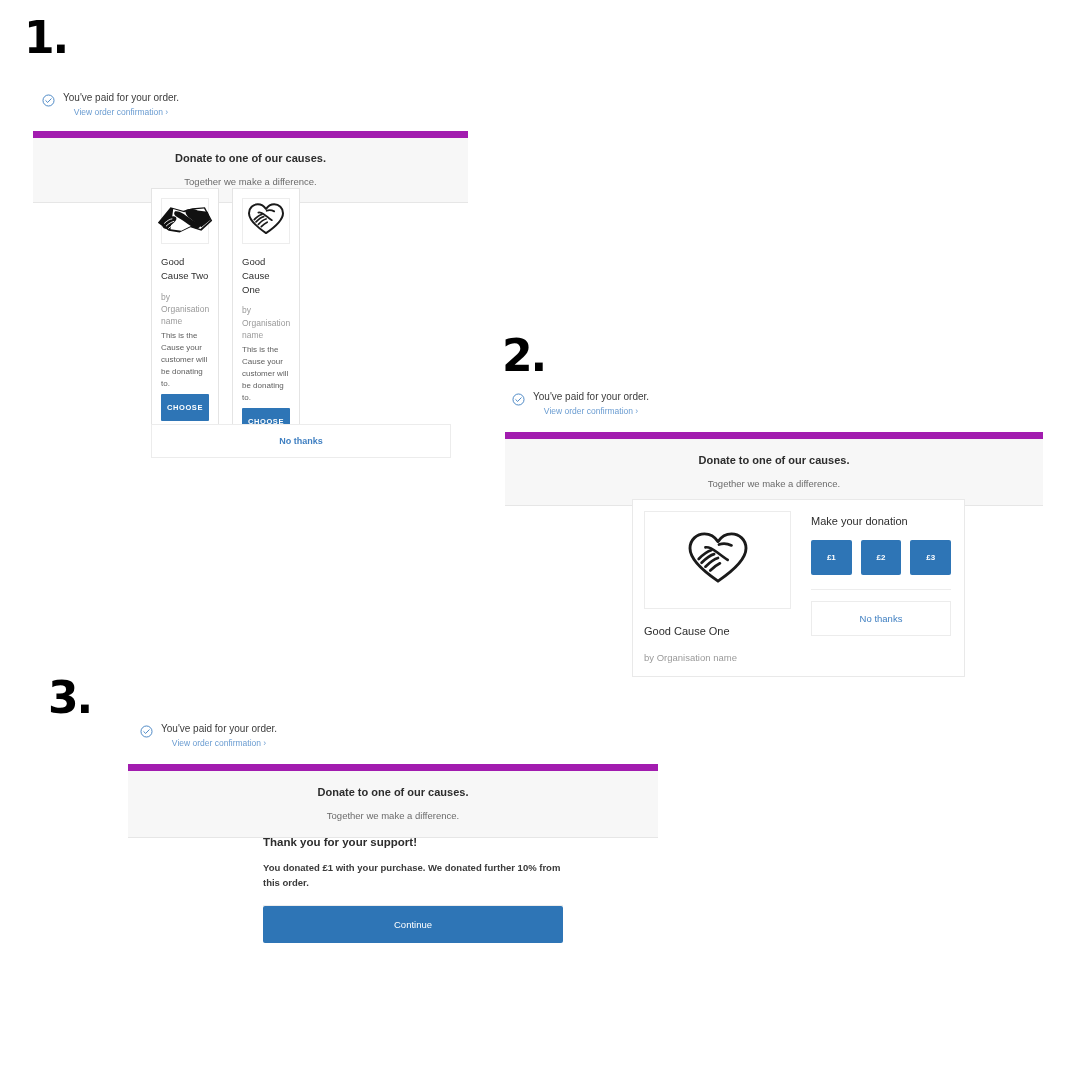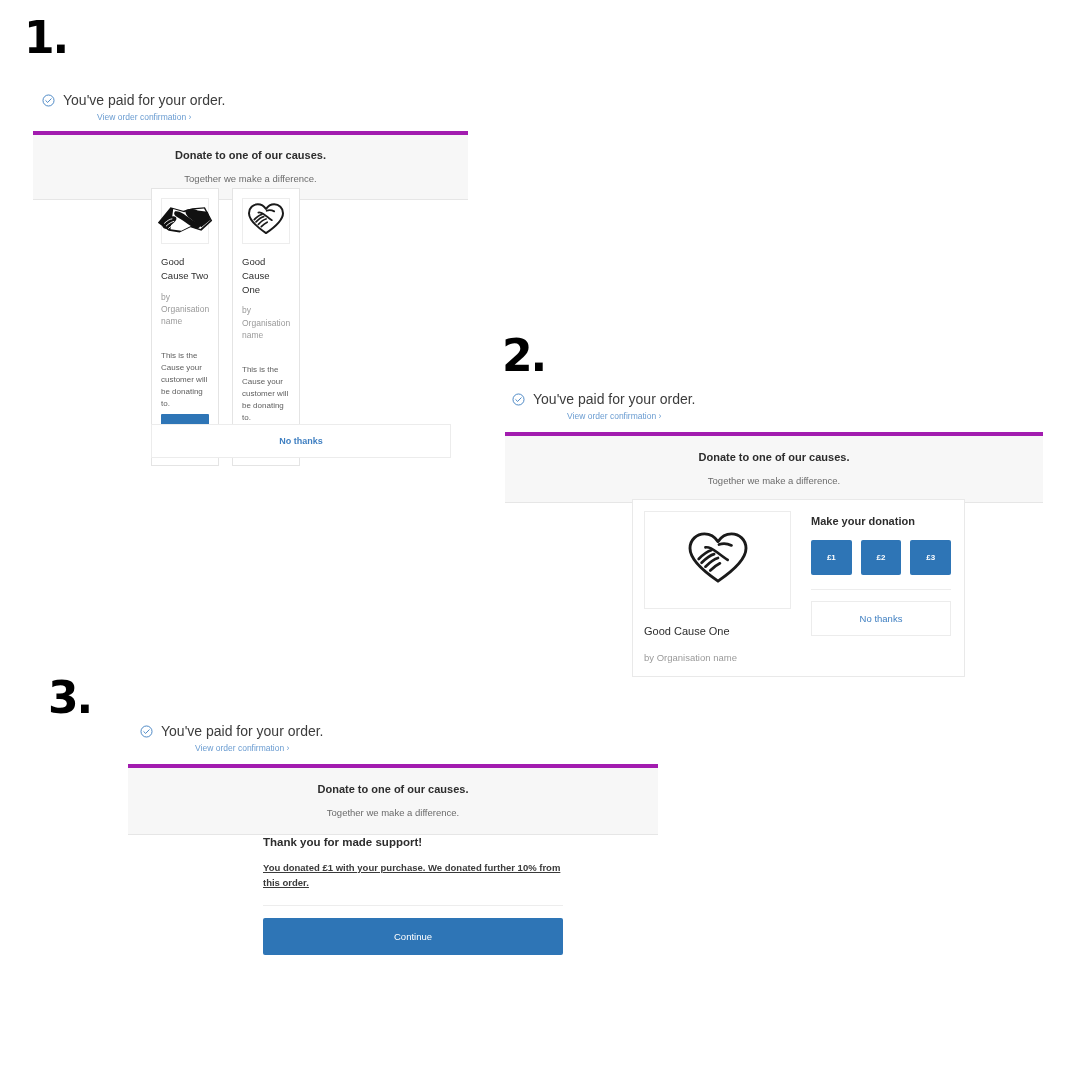--- a/index.html
+++ b/index.html
@@ -38,39 +38,39 @@
     gap: 8px;
   }
   .check-icon {
     flex: 0 0 auto;
     width: 13px;
     height: 13px;
     margin-top: 1px;
   }
   .paid-text-wrap { line-height: 1.25; }
   .paid-text {
-    font-size: 14px;
+    font-size: 10px;
     color: #3c3c3c;
     display: block;
     text-align: center;
   }
   .paid-link {
     font-size: 8.5px;
     color: #6a9cd1;
     display: block;
     margin-top: 2px;
     text-decoration: none;
     cursor: pointer;
     text-align: center;
   }
 
   
   .banner {
     background: #f7f7f7;
-    border-top: 4px solid #a21caf;
+    border-top: 7px solid #a21caf;
     border-bottom: 1px solid #e6e6e6;
     text-align: center;
     box-sizing: border-box;
   }
   .banner-title {
     font-size: 11px;
     font-weight: 700;
     color: #2d2d2d;
     display: block;
   }
@@ -110,21 +110,21 @@
   }
   .cause-org {
     font-size: 8.5px;
     color: #9a9a9a;
     margin-top: 8px;
     line-height: 1.45;
   }
   .cause-desc {
     font-size: 8px;
     color: #5e5e5e;
-    margin-top: 23px;
+    margin-top: 3px;
     line-height: 1.5;
   }
   .btn-choose {
     margin-top: 4px;
     background: #2e75b6;
     color: #ffffff;
     font-size: 7.5px;
     font-weight: 700;
     letter-spacing: 0.6px;
     text-align: center;
@@ -174,21 +174,20 @@
   }
   .donate-cause-org {
     font-size: 9.5px;
     color: #9a9a9a;
     margin-top: 15px;
   }
   .donate-right { flex: 1; padding-top: 4px; }
   .donate-heading {
     font-size: 11px;
     color: #2d2d2d;
-    font-weight: bold;
   }
   .amount-row {
     display: flex;
     gap: 9px;
     margin-top: 13px;
   }
   .btn-amount {
     flex: 1;
     background: #2e75b6;
     color: #ffffff;
@@ -222,21 +221,20 @@
     font-size: 11.5px;
     font-weight: 700;
     color: #2d2d2d;
   }
   .ty-body {
     font-size: 9.5px;
     font-weight: 700;
     color: #3a3a3a;
     margin-top: 13px;
     line-height: 1.55;
-    text-decoration: underline;
   }
   .ty-sub {
     font-size: 9.5px;
     color: #7b7b7b;
     margin-top: 13px;
     line-height: 1.55;
   }
   .ty-divider {
     border-top: 1px solid #ededed;
     margin-top: 15px;
@@ -244,21 +242,20 @@
   .btn-continue {
     display: block;
     width: 100%;
     background: #2e75b6;
     color: #ffffff;
     font-size: 9.5px;
     text-align: center;
     padding: 13px 0;
     border: none;
     border-radius: 2px;
-    margin-top: 12px;
     cursor: pointer;
     font-family: inherit;
   }
 </style>
 </head>
 <body>
 
 <div class="step-num" style="left:24px; top:16px;">1.</div>
 
 <div class="panel">
@@ -406,18 +403,18 @@
       <a class="paid-link">View order confirmation ›</a>
     </span>
   </div>
 
   <div class="banner" style="position:absolute; left:128px; top:764px; width:530px; padding:15px 0 16px;">
     <span class="banner-title">Donate to one of our causes.</span>
     <span class="banner-sub">Together we make a difference.</span>
   </div>
 
   <div style="position:absolute; left:263px; top:836px; width:300px;">
-    <div class="ty-title">Thank you for made support!</div>
+    <div class="ty-title">Thank you for your support!</div>
     <div class="ty-body">You donated £1 with your purchase. We donated further 10% from this order.</div>
     <div class="ty-divider"></div>
     <button class="btn-continue">Continue</button>
   </div>
 </div>
 
 </body></html>

